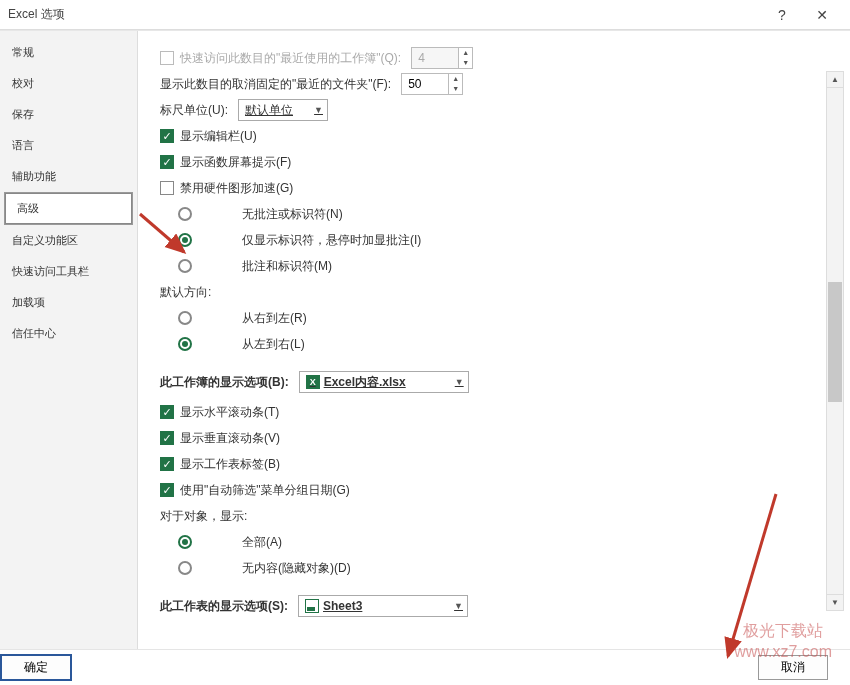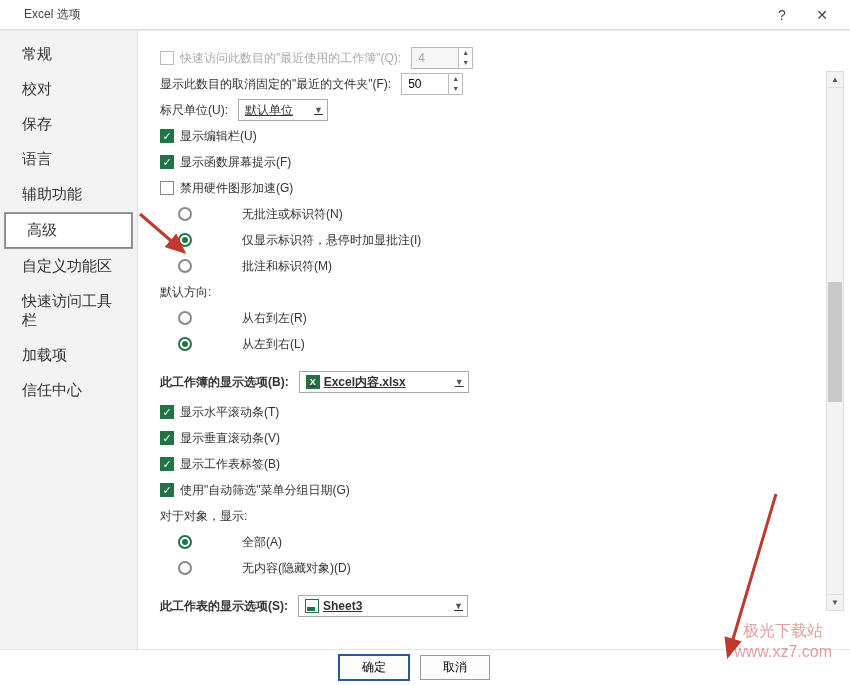--- a/index.html
+++ b/index.html
@@ -14,36 +14,36 @@
     position: relative;
   }
   .titlebar {
     height: 30px;
     border-bottom: 1px solid #ddd;
     display: flex;
     align-items: center;
     padding: 0 8px;
     background: #fff;
   }
-  .titlebar .title { flex: 1; font-size: 12px; color: #444; margin-left: 16px; }
+  .titlebar .title { flex: 1; font-size: 12px; color: #444; }
   .titlebar .tbtn { width: 40px; text-align: center; font-size: 14px; color: #444; cursor: default; }
   .main {
     display: flex;
     height: 620px;
     border-top: 1px solid #e7e7e7;
   }
   .sidebar {
     width: 138px;
     background: #f3f3f3;
     border-right: 1px solid #ddd;
     padding-top: 6px;
   }
   .sidebar .item {
-    padding: 8px 22px;
-    font-size: 15px;
+    padding: 8px 12px;
+    font-size: 11px;
     color: #333;
     cursor: default;
   }
   .sidebar .item.selected {
     background: #fff;
     border: 1px solid #999;
     margin: 0 4px;
     box-shadow: inset 0 0 0 1px #888;
   }
   .content {
@@ -108,21 +108,21 @@
     height:16px; text-align:center; font-size:8px; color:#555; line-height:16px;
     border-bottom:1px solid #ddd;
   }
   .vscroll .down { border-top:1px solid #ddd; border-bottom:0; position:absolute; bottom:0; width:100%; }
   .vscroll .thumb {
     position:absolute; left:1px; width:14px; background:#c8c8c8;
     top:210px; height:120px;
   }
   .footer {
     position:absolute; bottom:0; right:0; left:0; height:36px;
-    display:flex; align-items:center; justify-content:center;
+    display:flex; align-items:center; justify-content:space-between;
     padding-right:22px; background:#fff; border-top:1px solid #e5e5e5;
     gap:10px;
   }
   .btn {
     border:1px solid #999; background:#fdfdfd; padding:3px 22px;
     font-size:12px; cursor:default;
   }
   .btn.primary { border:2px solid #2a579a; }
   .arrow { position:absolute; pointer-events:none; }
   .watermark {

